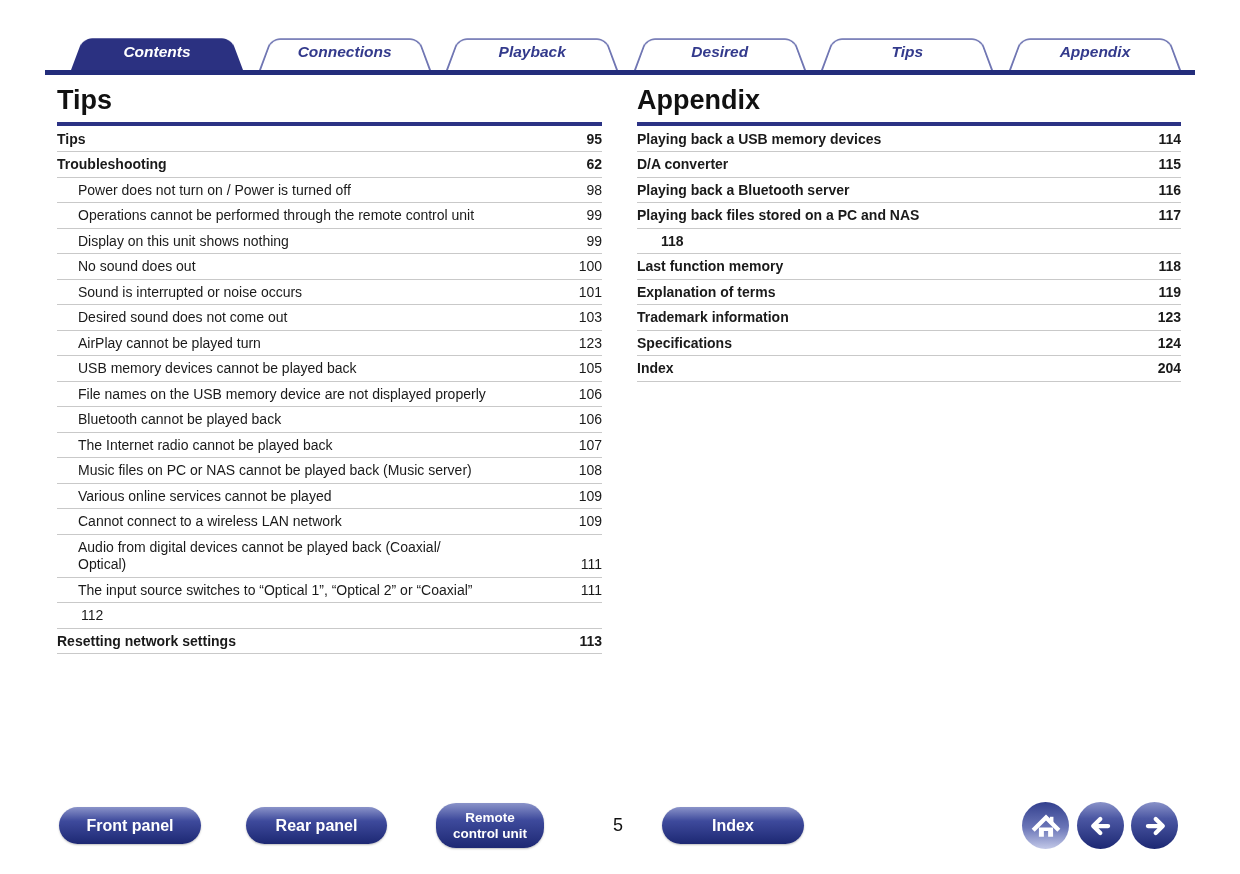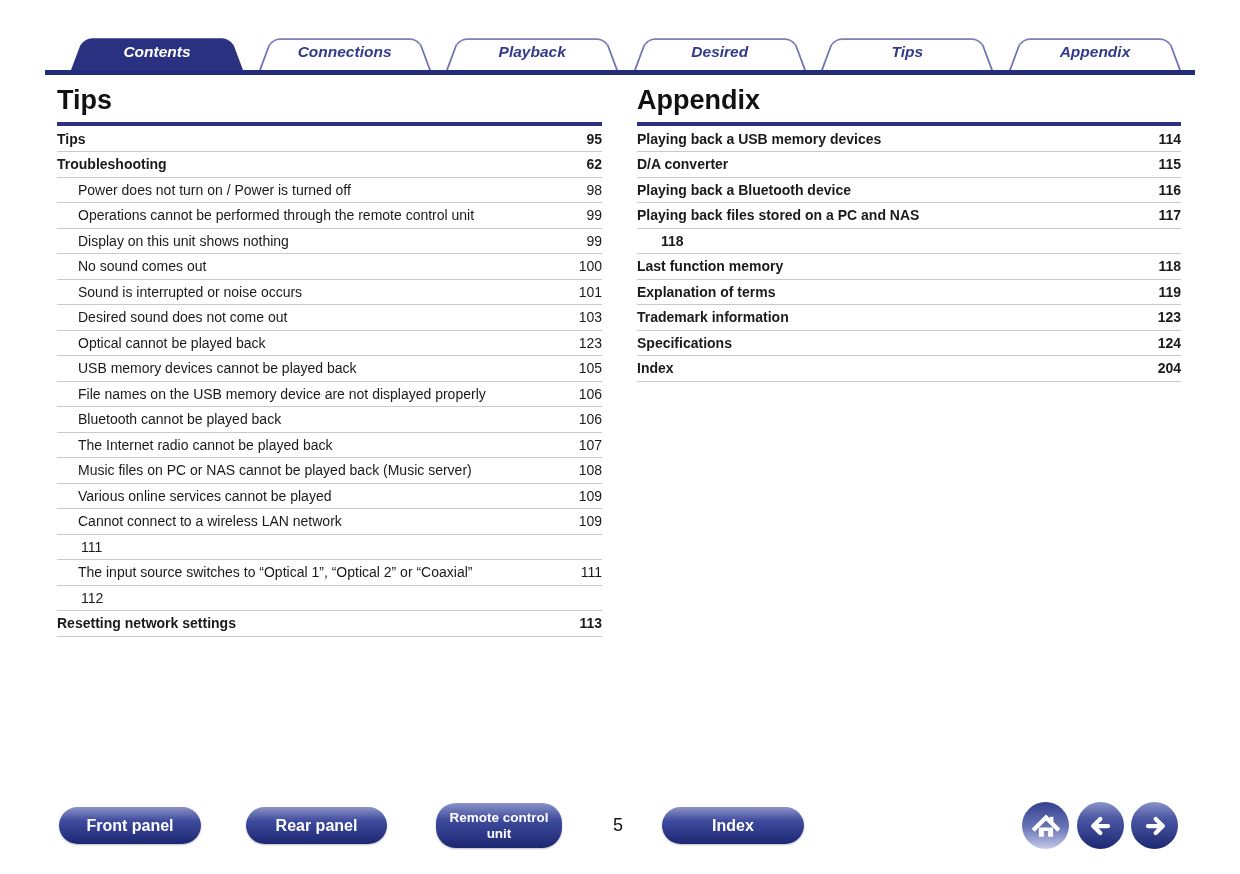--- a/index.html
+++ b/index.html
@@ -80,21 +80,21 @@
       var(--button-grad-mid,#3e4a9c) 38%,
       var(--button-grad-bottom,#1d2873) 100%);
     color:var(--button-text,#fff);
     font-weight:bold;font-size:16px;
     display:flex;align-items:center;justify-content:center;
     text-align:center;cursor:pointer;
     box-shadow:0 1px 2px rgba(0,0,0,0.25);
   }
   .btn-front{left:59px;width:142px;}
   .btn-rear{left:246px;width:141px;}
-  .btn-remote{left:436px;width:126px;top:5px;height:45px;font-size:13.5px;line-height:1.12;padding:0 10px;box-sizing:border-box;}
+  .btn-remote{left:436px;width:108px;top:5px;height:45px;font-size:13.5px;line-height:1.12;padding:0 10px;box-sizing:border-box;}
   .btn-index{left:662px;width:142px;}
   .page-num{
     position:absolute;left:598px;width:40px;top:9px;height:37px;
     display:flex;align-items:center;justify-content:center;
     font-size:18px;color:#111;
   }
   .circle-btn{
     position:absolute;top:4px;width:47px;height:47px;border-radius:50%;
     cursor:pointer;display:flex;align-items:center;justify-content:center;
   }
@@ -164,36 +164,36 @@
     <span class="row-label">Operations cannot be performed through the remote control unit</span>
     <span class="row-page">99</span>
   </div>
 
   <div class="row indent">
     <span class="row-label">Display on this unit shows nothing</span>
     <span class="row-page">99</span>
   </div>
 
   <div class="row indent">
-    <span class="row-label">No sound comes out</span>
+    <span class="row-label">No sound does out</span>
     <span class="row-page">100</span>
   </div>
 
   <div class="row indent">
     <span class="row-label">Sound is interrupted or noise occurs</span>
     <span class="row-page">101</span>
   </div>
 
   <div class="row indent">
     <span class="row-label">Desired sound does not come out</span>
     <span class="row-page">103</span>
   </div>
 
   <div class="row indent">
-    <span class="row-label">Optical cannot be played back</span>
+    <span class="row-label">AirPlay cannot be played turn</span>
     <span class="row-page">123</span>
   </div>
 
   <div class="row indent">
     <span class="row-label">USB memory devices cannot be played back</span>
     <span class="row-page">105</span>
   </div>
 
   <div class="row indent">
     <span class="row-label">File names on the USB memory device are not displayed properly</span>
@@ -219,20 +219,24 @@
     <span class="row-label">Various online services cannot be played</span>
     <span class="row-page">109</span>
   </div>
 
   <div class="row indent">
     <span class="row-label">Cannot connect to a wireless LAN network</span>
     <span class="row-page">109</span>
   </div>
 
   <div class="row indent">
+    <span class="row-label">
+            <div>Audio from digital devices cannot be played back (Coaxial/</div>
+            <div>Optical)</div>
+          </span>
     <span class="row-page">111</span>
   </div>
 
   <div class="row indent">
     <span class="row-label">The input source switches to “Optical 1”, “Optical 2” or “Coaxial”</span>
     <span class="row-page">111</span>
   </div>
 
   <div class="row indent">
     <span class="row-page">112</span>
@@ -253,21 +257,21 @@
     <span class="row-label">Playing back a USB memory devices</span>
     <span class="row-page">114</span>
   </div>
 
   <div class="row bold">
     <span class="row-label">D/A converter</span>
     <span class="row-page">115</span>
   </div>
 
   <div class="row bold">
-    <span class="row-label">Playing back a Bluetooth device</span>
+    <span class="row-label">Playing back a Bluetooth server</span>
     <span class="row-page">116</span>
   </div>
 
   <div class="row bold">
     <span class="row-label">Playing back files stored on a PC and NAS</span>
     <span class="row-page">117</span>
   </div>
 
   <div class="row bold">
     <span class="row-page">118</span>

